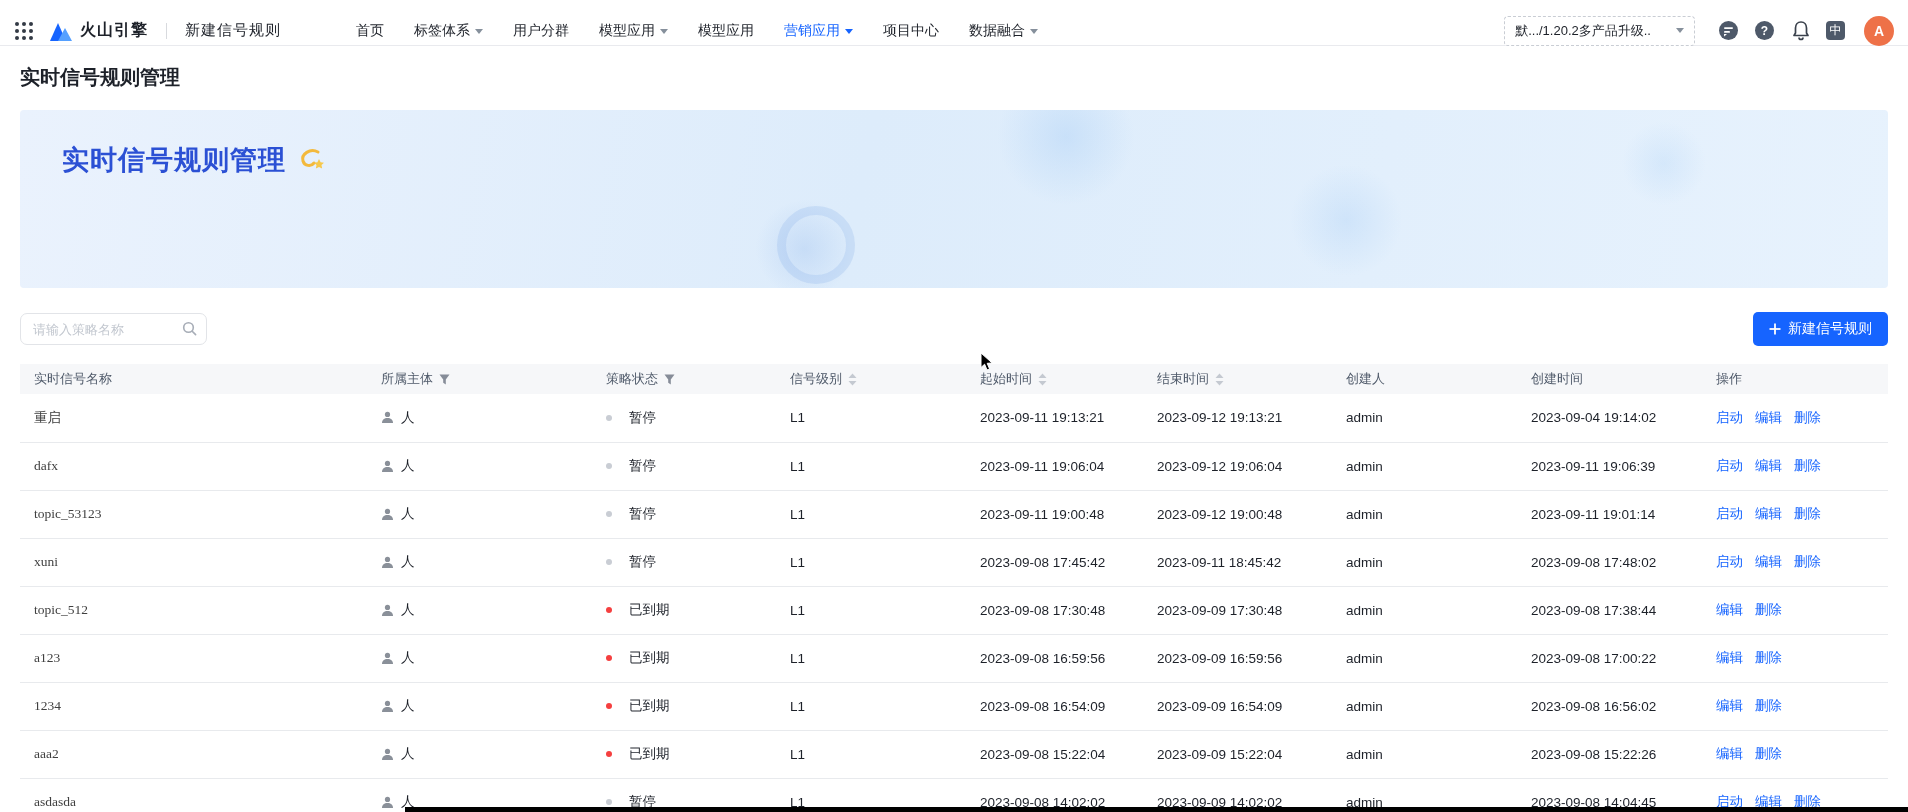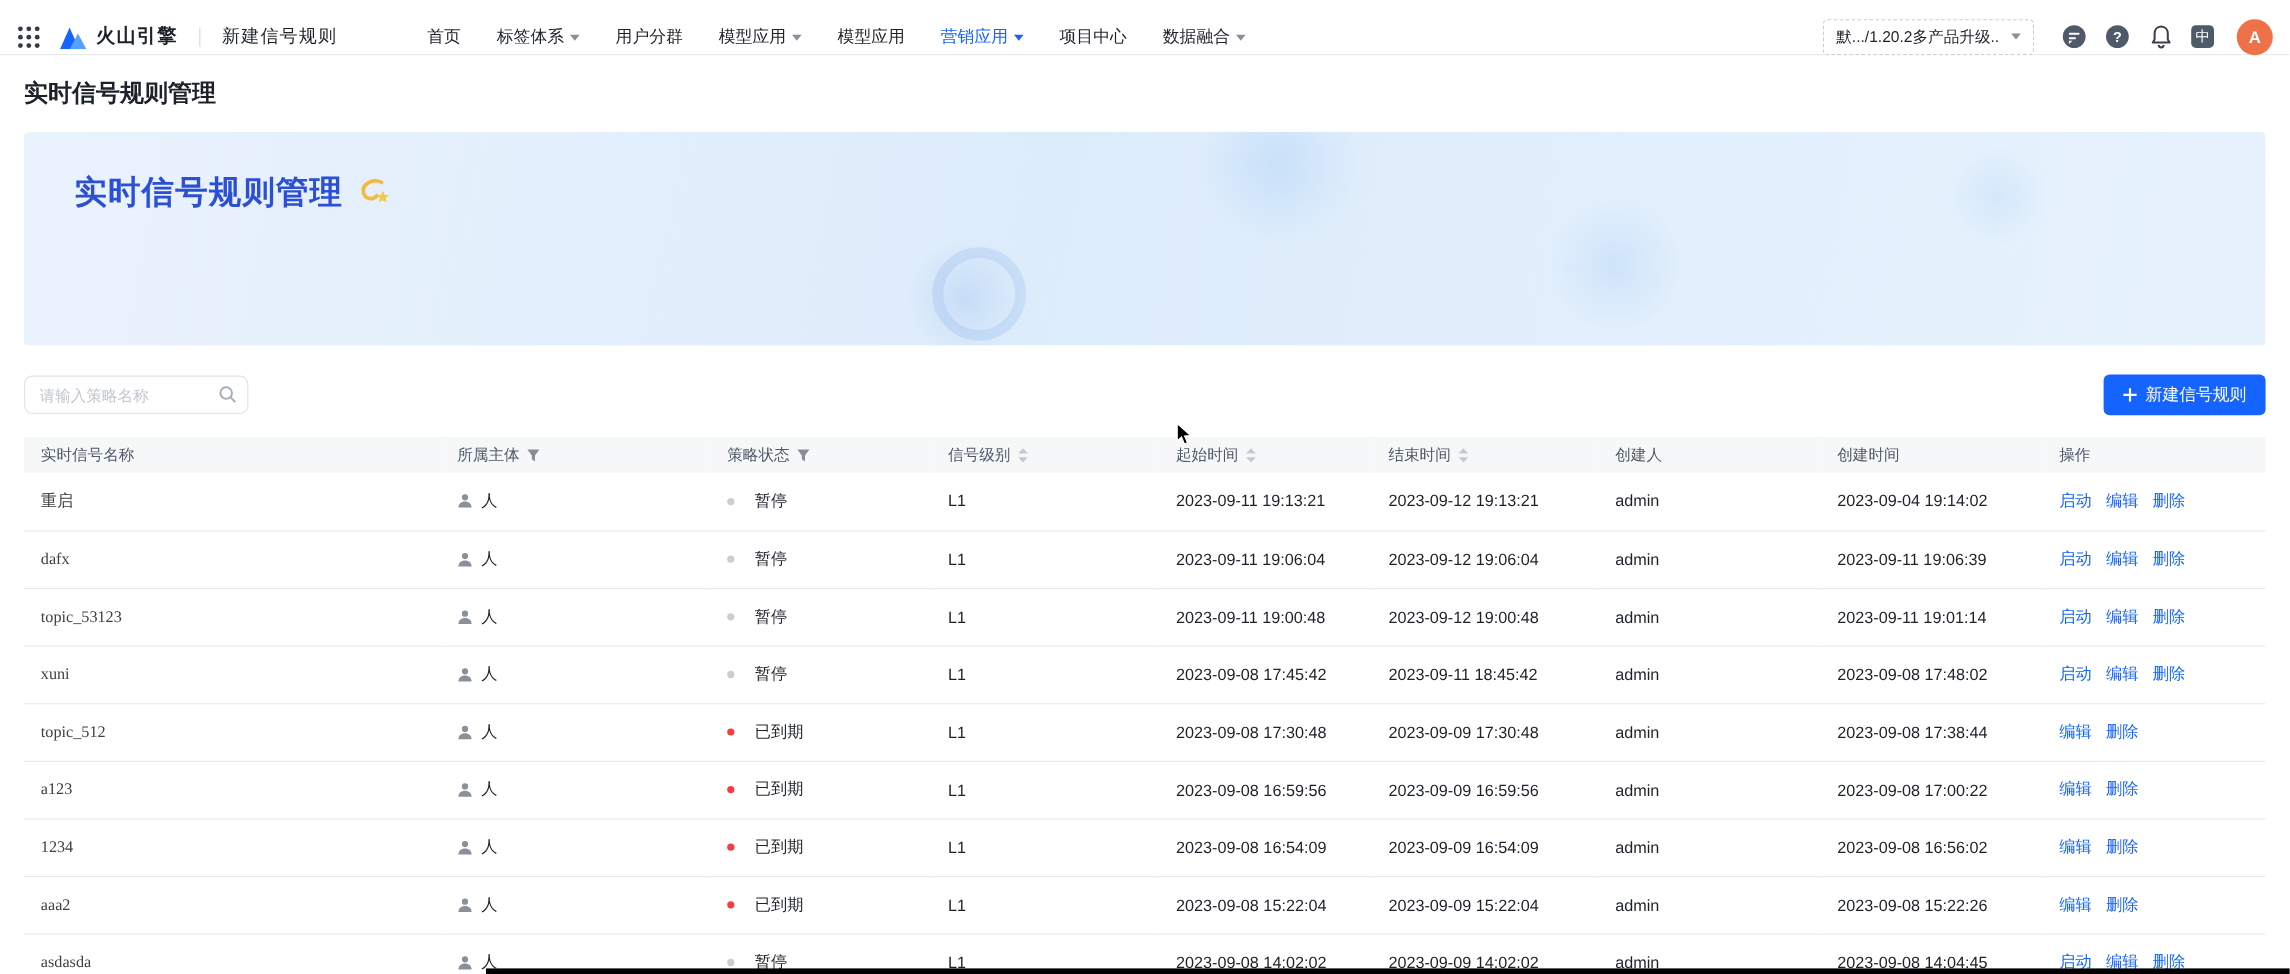--- a/index.html
+++ b/index.html
@@ -17,21 +17,21 @@
   .product-name { font-size:15px; color:#1d2129; letter-spacing:1px; }
   .nav { display:flex; align-items:center; margin-left:60px; flex:1 1 auto; }
   .nav-item { display:flex; align-items:center; gap:5px; padding:0 15px; font-size:14px;
     color:#1d2129; cursor:pointer; height:46px; }
   .nav-item.active { color:#1664ff; }
   .nav-caret { width:0; height:0; border-left:4px solid transparent; border-right:4px solid transparent;
     border-top:5px solid #86909c; margin-top:2px; }
   .nav-item.active .nav-caret { border-top-color:#1664ff; }
   .topbar-right { display:flex; align-items:center; gap:15px; flex:none; }
   .ws-select { border:1px dashed #c9cdd4; border-radius:4px; height:30px; padding:0 10px;
-    display:flex; align-items:center; gap:10px; font-size:13px; color:#1d2129; cursor:pointer;
+    display:flex; align-items:center; gap:25px; font-size:13px; color:#1d2129; cursor:pointer;
     margin-right:8px; background:#fff; }
   .ws-caret { width:0; height:0; border-left:4px solid transparent; border-right:4px solid transparent;
     border-top:5px solid #86909c; }
   .tb-icon { width:21px; height:21px; cursor:pointer; display:flex; align-items:center; justify-content:center; }
   .lang-badge { width:19px; height:19px; background:#4e5969; color:#fff; border-radius:4px;
     font-size:12px; display:flex; align-items:center; justify-content:center; cursor:pointer; }
   .avatar { width:30px; height:30px; border-radius:50%; color:#fff; font-size:14px; font-weight:bold;
     display:flex; align-items:center; justify-content:center; cursor:pointer; margin-left:4px; }
 
   

